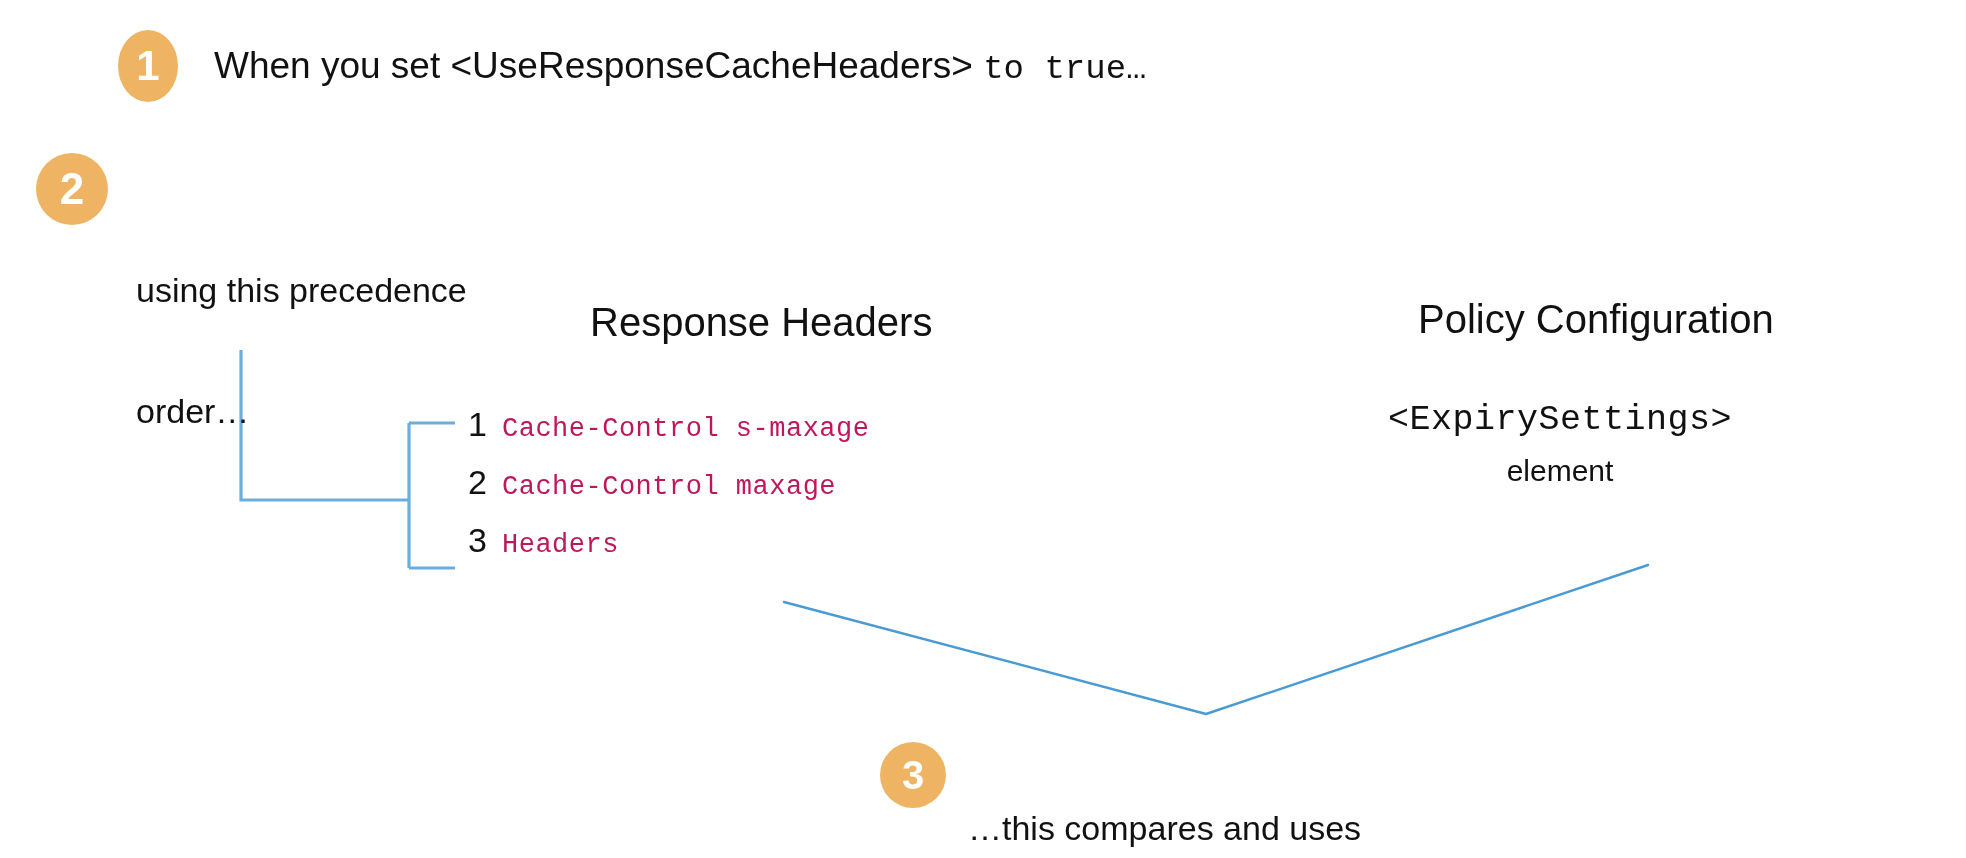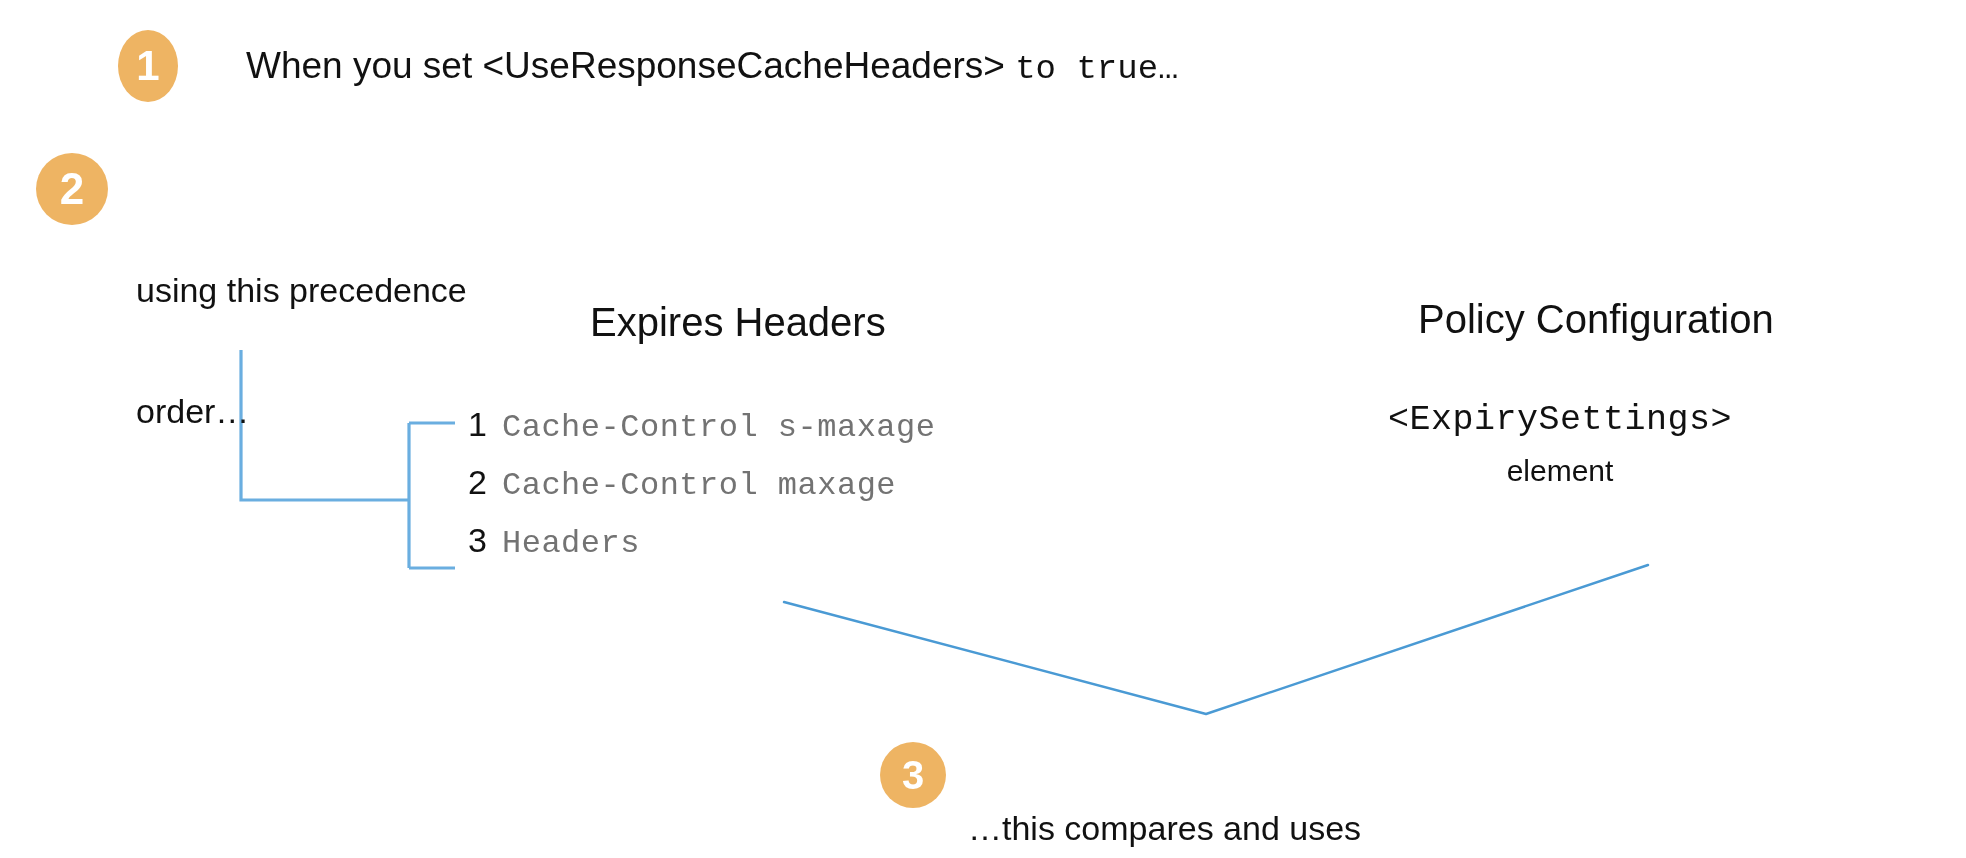--- a/index.html
+++ b/index.html
@@ -41,21 +41,20 @@
   
   .prose {
     font-family: "Liberation Sans", sans-serif;
     color: #111111;
     white-space: pre;
   }
   #step1-text {
     left: 214px; top: 46px;
     font-size: 37px;
     line-height: 1.1;
-    margin-left: 32px;
   }
   #step1-text .mono { font-family: "Liberation Mono", monospace; font-size: 34px; }
 
   #step2-text {
     left: 136px; top: 190px;
     font-size: 34px;
     line-height: 1.18;
   }
 
   #step3-text {
@@ -87,22 +86,22 @@
     white-space: nowrap;
   }
   .list-num {
     font-family: "Liberation Sans", sans-serif;
     font-size: 34px;
     width: 34px;
     color: #111111;
   }
   .list-val {
     font-family: "Liberation Mono", monospace;
-    font-size: 32px;
-    color: #737373;
+    font-size: 27px;
+    color: #be185d;
     letter-spacing: 0.5px;
   }
 
   
   #policy-block {
     left: 1340px; top: 400px;
     width: 440px;
     text-align: center;
   }
   #policy-element-name {
@@ -149,21 +148,21 @@
 
   <div id="badge-1" class="abs badge">1</div>
   <div id="step1-text" class="abs prose"><span>When you set &lt;UseResponseCacheHeaders&gt; </span><span class="mono">to true…</span></div>
 
   <div id="badge-2" class="abs badge">2</div>
   <div id="step2-text" class="abs prose">
     <div>using this precedence</div>
     <div>order…</div>
   </div>
 
-  <div id="heading-response" class="abs col-heading">Expires Headers</div>
+  <div id="heading-response" class="abs col-heading">Response Headers</div>
 
   <div id="precedence-list" class="abs">
     <div class="list-row">
       <span class="list-num">1</span>
       <span class="list-val">Cache-Control s-maxage</span>
     </div>
     <div class="list-row">
       <span class="list-num">2</span>
       <span class="list-val">Cache-Control maxage</span>
     </div>

